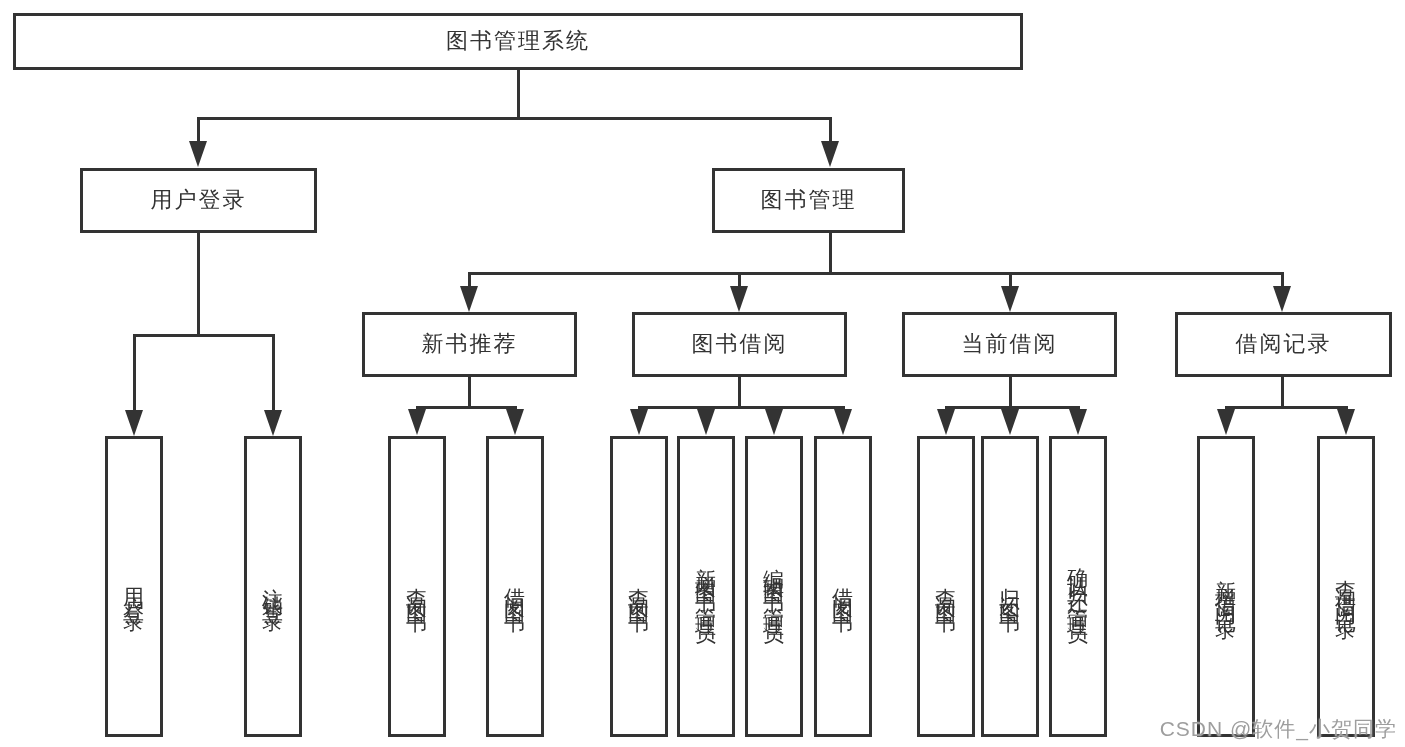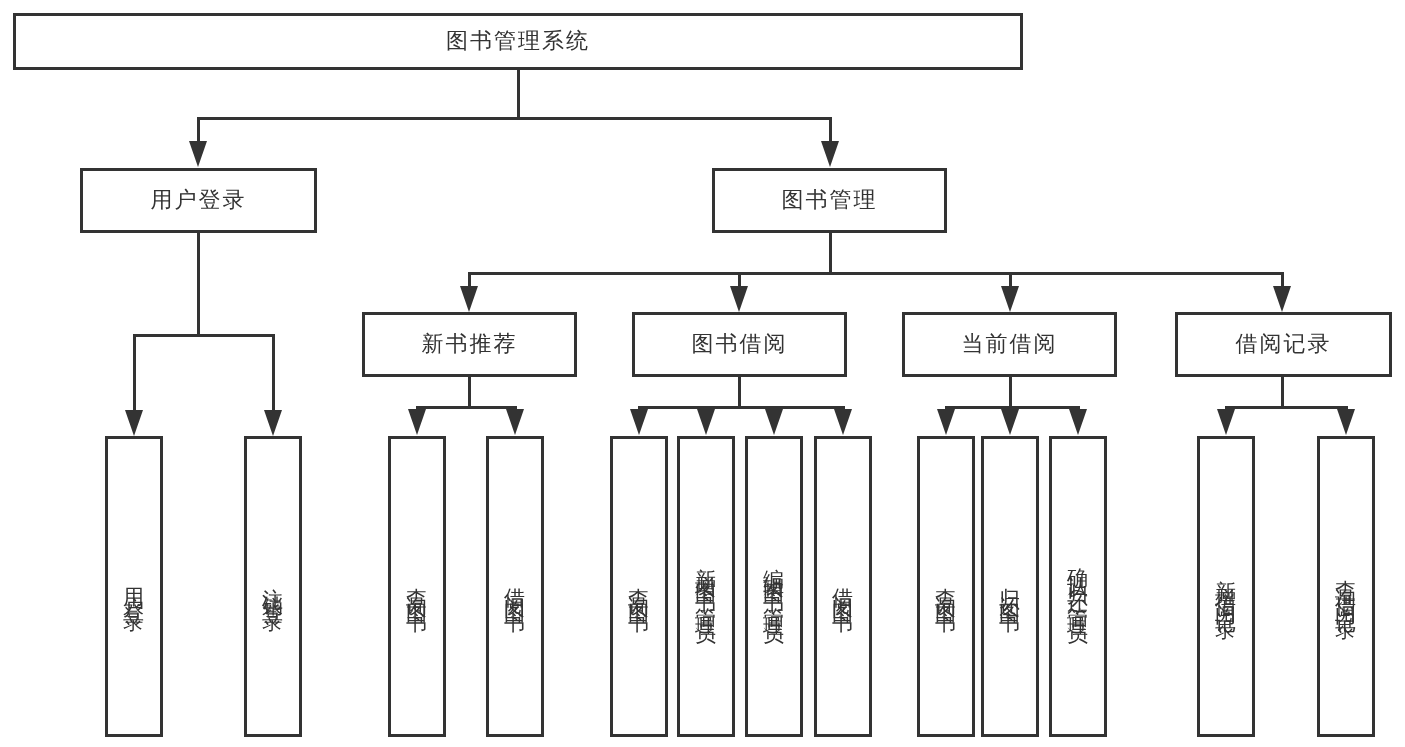--- a/index.html
+++ b/index.html
@@ -46,21 +46,21 @@
   <div class="bx" style="left:13px;top:13px;width:1010px;height:57px">图书管理系统</div>
 
   <div class="vl" style="left:517px;top:70px;height:50px"></div>
   <div class="hl" style="left:197px;top:117px;width:634px"></div>
   <div class="vl" style="left:197px;top:117px;height:30px"></div>
   <div class="ar" style="left:189px;top:141px"></div>
   <div class="vl" style="left:829px;top:117px;height:30px"></div>
   <div class="ar" style="left:821px;top:141px"></div>
 
   <div class="bx" style="left:80px;top:168px;width:237px;height:65px">用户登录</div>
-  <div class="bx" style="left:712px;top:168px;width:235px;height:65px">图书管理</div>
+  <div class="bx" style="left:712px;top:168px;width:193px;height:65px">图书管理</div>
 
   <div class="vl" style="left:197px;top:233px;height:104px"></div>
   <div class="hl" style="left:133px;top:334px;width:141px"></div>
   <div class="vl" style="left:133px;top:334px;height:80px"></div>
   <div class="ar" style="left:125px;top:410px"></div>
   <div class="vl" style="left:272px;top:334px;height:80px"></div>
   <div class="ar" style="left:264px;top:410px"></div>
 
   <div class="vl" style="left:829px;top:233px;height:42px"></div>
   <div class="hl" style="left:468px;top:272px;width:815px"></div>
@@ -112,13 +112,14 @@
   <div class="bv" style="left:745px;top:436px;width:58px;height:301px">编辑图书（管理员）</div>
   <div class="bv" style="left:814px;top:436px;width:58px;height:301px">借阅图书</div>
 
   <div class="bv" style="left:917px;top:436px;width:58px;height:301px">查询图书</div>
   <div class="bv" style="left:981px;top:436px;width:58px;height:301px">归还图书</div>
   <div class="bv" style="left:1049px;top:436px;width:58px;height:301px">确认归还（管理员）</div>
 
   <div class="bv" style="left:1197px;top:436px;width:58px;height:301px">新增借阅记录</div>
   <div class="bv" style="left:1317px;top:436px;width:58px;height:301px">查询借阅记录</div>
 
+  <div class="wm">CSDN @软件_小贺同学</div>
 </div>
 
 </body></html>

